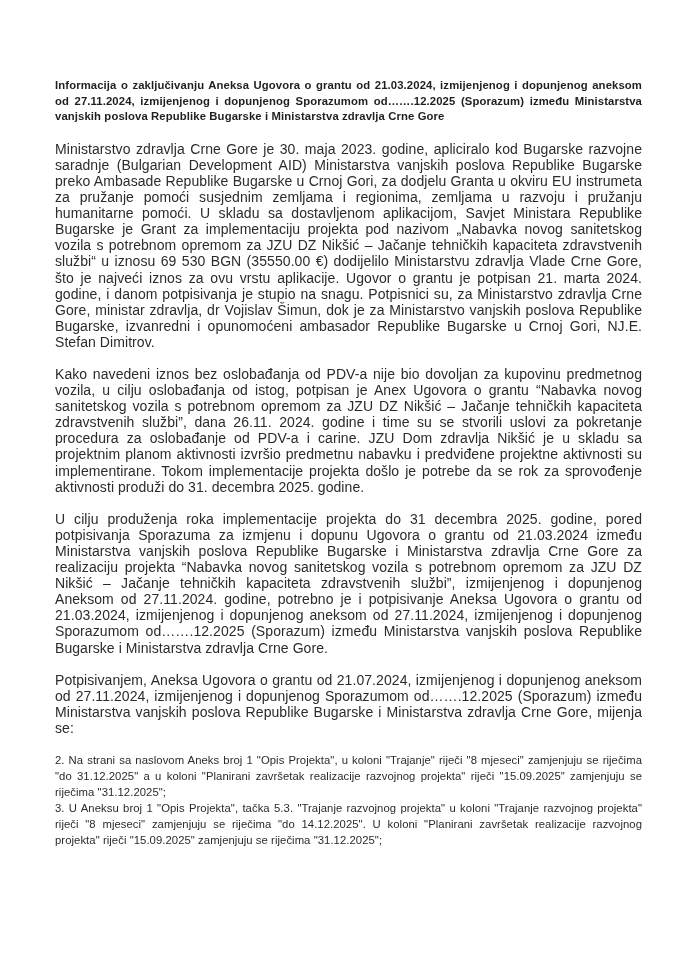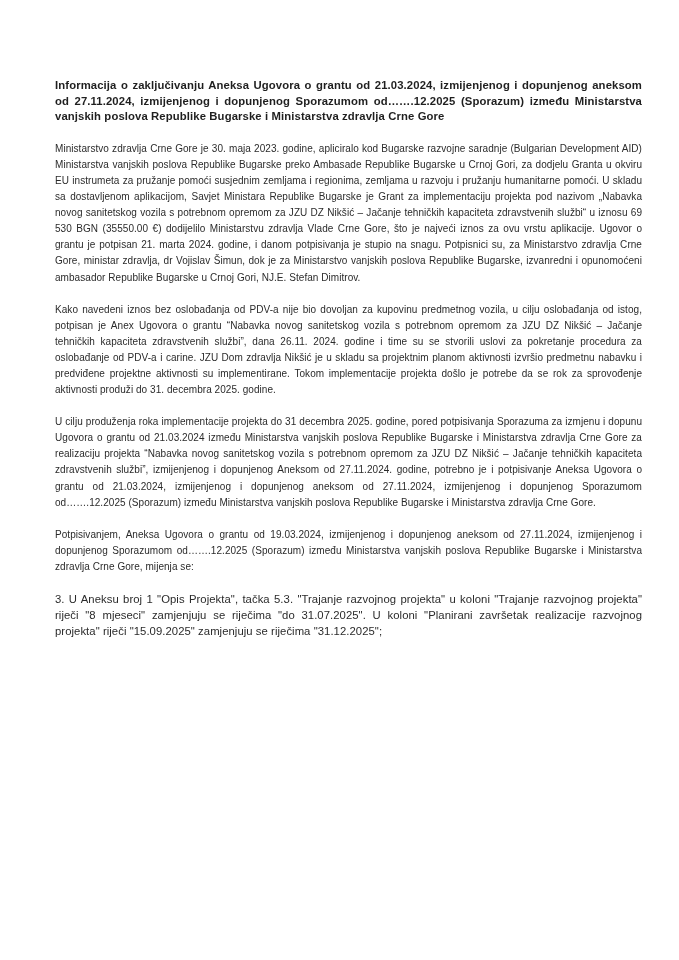--- a/index.html
+++ b/index.html
@@ -27,21 +27,21 @@
     font-size: 11.3px;
     font-weight: bold;
     line-height: 15.6px;
     text-align: justify;
     text-align-last: left;
     letter-spacing: 0.01em;
     margin: 0 0 16px 0;
     color: #1f1f1f;
   }
   .para {
-    font-size: 10px;
+    font-size: 14px;
     line-height: 16.1px;
     text-align: justify;
     text-align-last: left;
     margin: 0 0 16px 0;
     letter-spacing: 0.005em;
   }
   .list-block {
     font-size: 11.3px;
     line-height: 16.1px;
     text-align: justify;
@@ -64,19 +64,20 @@
 <div class="page">
 
   <h1 class="doc-title">Informacija o zaključivanju Aneksa Ugovora o grantu od 21.03.2024, izmijenjenog i dopunjenog aneksom od 27.11.2024, izmijenjenog i dopunjenog Sporazumom od…….12.2025 (Sporazum) između Ministarstva vanjskih poslova Republike Bugarske i Ministarstva zdravlja Crne Gore</h1>
 
   <p class="para">Ministarstvo zdravlja Crne Gore je 30. maja 2023. godine, apliciralo kod Bugarske razvojne saradnje (Bulgarian Development AID) Ministarstva vanjskih poslova Republike Bugarske preko Ambasade Republike Bugarske u Crnoj Gori, za dodjelu Granta u okviru EU instrumeta za pružanje pomoći susjednim zemljama i regionima, zemljama u razvoju i pružanju humanitarne pomoći. U skladu sa dostavljenom aplikacijom, Savjet Ministara Republike Bugarske je Grant za implementaciju projekta pod nazivom „Nabavka novog sanitetskog vozila s potrebnom opremom za JZU DZ Nikšić – Jačanje tehničkih kapaciteta zdravstvenih službi“ u iznosu 69 530 BGN (35550.00 €) dodijelilo Ministarstvu zdravlja Vlade Crne Gore, što je najveći iznos za ovu vrstu aplikacije. Ugovor o grantu je potpisan 21. marta 2024. godine, i danom potpisivanja je stupio na snagu. Potpisnici su, za Ministarstvo zdravlja Crne Gore, ministar zdravlja, dr Vojislav Šimun, dok je za Ministarstvo vanjskih poslova Republike Bugarske, izvanredni i opunomoćeni ambasador Republike Bugarske u Crnoj Gori, NJ.E. Stefan Dimitrov.</p>
 
   <p class="para">Kako navedeni iznos bez oslobađanja od PDV-a nije bio dovoljan za kupovinu predmetnog vozila, u cilju oslobađanja od istog, potpisan je Anex Ugovora o grantu “Nabavka novog sanitetskog vozila s potrebnom opremom za JZU DZ Nikšić – Jačanje tehničkih kapaciteta zdravstvenih službi”, dana 26.11. 2024. godine i time su se stvorili uslovi za pokretanje procedura za oslobađanje od PDV-a i carine. JZU Dom zdravlja Nikšić je u skladu sa projektnim planom aktivnosti izvršio predmetnu nabavku i predviđene projektne aktivnosti su implementirane. Tokom implementacije projekta došlo je potrebe da se rok za sprovođenje aktivnosti produži do 31. decembra 2025. godine.</p>
 
   <p class="para">U cilju produženja roka implementacije projekta do 31 decembra 2025. godine, pored potpisivanja Sporazuma za izmjenu i dopunu Ugovora o grantu od 21.03.2024 između Ministarstva vanjskih poslova Republike Bugarske i Ministarstva zdravlja Crne Gore za realizaciju projekta “Nabavka novog sanitetskog vozila s potrebnom opremom za JZU DZ Nikšić – Jačanje tehničkih kapaciteta zdravstvenih službi”, izmijenjenog i dopunjenog Aneksom od 27.11.2024. godine, potrebno je i potpisivanje Aneksa Ugovora o grantu od 21.03.2024, izmijenjenog i dopunjenog aneksom od 27.11.2024, izmijenjenog i dopunjenog Sporazumom od…….12.2025 (Sporazum) između Ministarstva vanjskih poslova Republike Bugarske i Ministarstva zdravlja Crne Gore.</p>
 
-  <p class="para">Potpisivanjem, Aneksa Ugovora o grantu od 19.03.2024, izmijenjenog i dopunjenog aneksom od 27.11.2024, izmijenjenog i dopunjenog Sporazumom od…….12.2025 (Sporazum) između Ministarstva vanjskih poslova Republike Bugarske i Ministarstva zdravlja Crne Gore, mijenja se:</p>
+  <p class="para">Potpisivanjem, Aneksa Ugovora o grantu od 21.07.2024, izmijenjenog i dopunjenog aneksom od 27.11.2024, izmijenjenog i dopunjenog Sporazumom od…….12.2025 (Sporazum) između Ministarstva vanjskih poslova Republike Bugarske i Ministarstva zdravlja Crne Gore, mijenja se:</p>
 
   <div class="list-block">
-    <p class="list-item">3. U Aneksu broj 1 "Opis Projekta", tačka 5.3. "Trajanje razvojnog projekta" u koloni "Trajanje razvojnog projekta" riječi "8 mjeseci" zamjenjuju se riječima "do 31.07.2025". U koloni "Planirani završetak realizacije razvojnog projekta" riječi "15.09.2025" zamjenjuju se riječima "31.12.2025";</p>
+    <p class="list-item">2. Na strani sa naslovom Aneks broj 1 "Opis Projekta", u koloni "Trajanje" riječi "8 mjeseci" zamjenjuju se riječima "do 31.12.2025" a u koloni "Planirani završetak realizacije razvojnog projekta" riječi "15.09.2025" zamjenjuju se riječima "31.12.2025";</p>
+    <p class="list-item">3. U Aneksu broj 1 "Opis Projekta", tačka 5.3. "Trajanje razvojnog projekta" u koloni "Trajanje razvojnog projekta" riječi "8 mjeseci" zamjenjuju se riječima "do 14.12.2025". U koloni "Planirani završetak realizacije razvojnog projekta" riječi "15.09.2025" zamjenjuju se riječima "31.12.2025";</p>
   </div>
 
 </div>
 
 </body></html>

